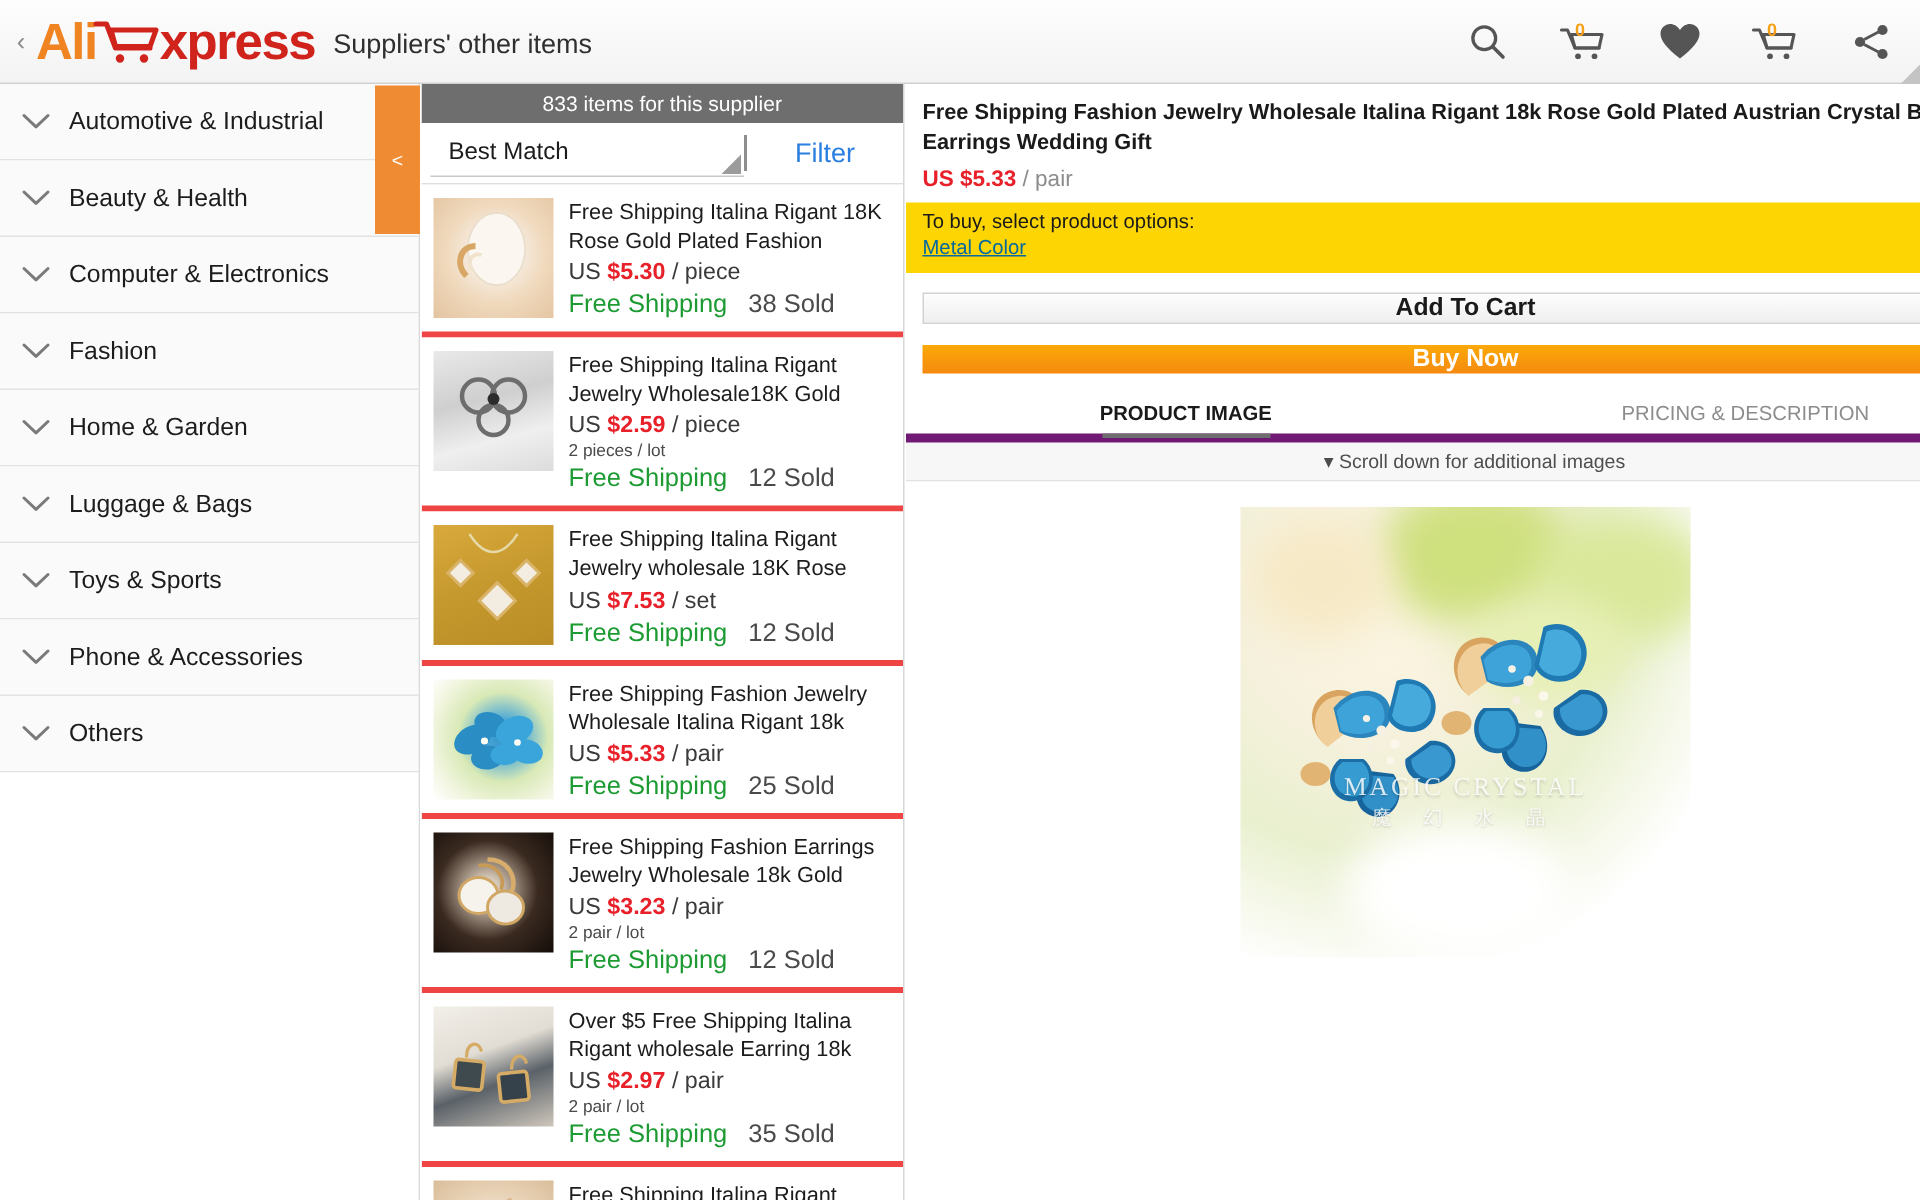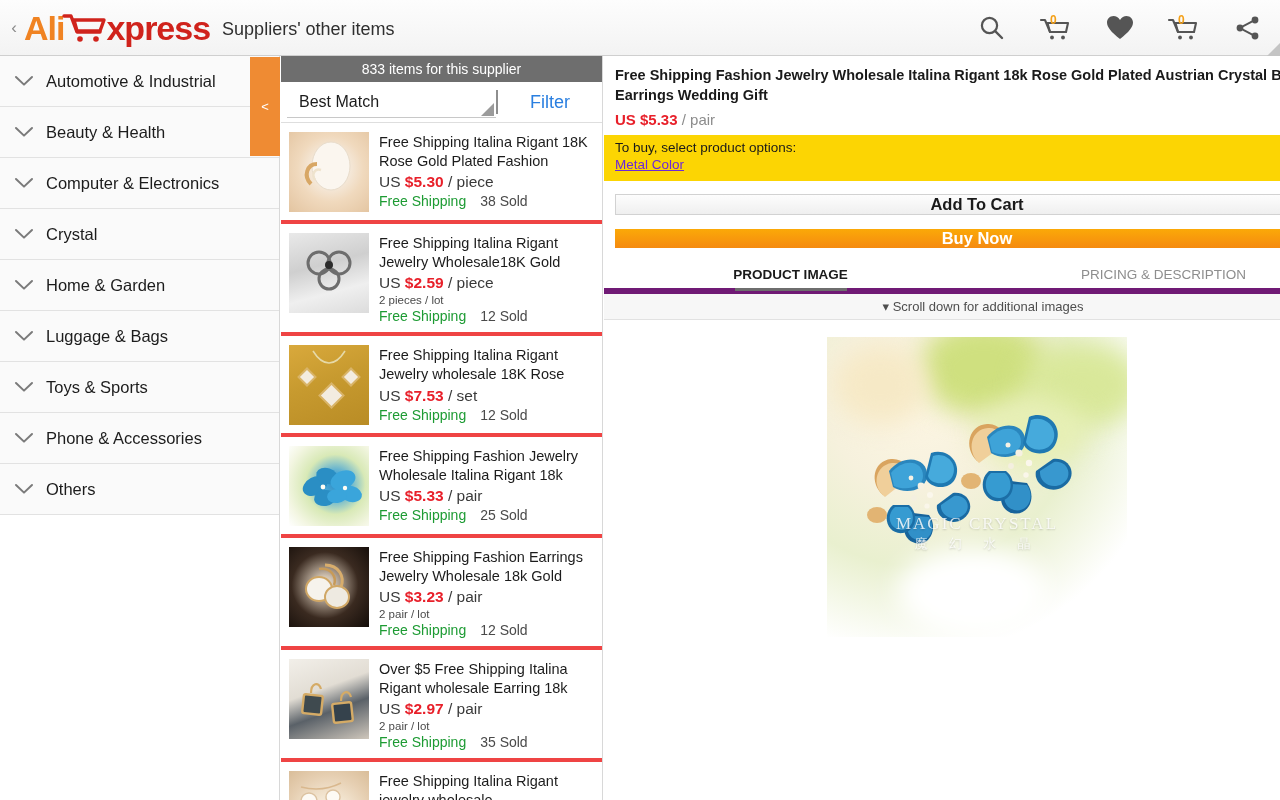--- a/index.html
+++ b/index.html
@@ -122,42 +122,42 @@
   }
   .pinfo { flex: 1; min-width: 0; padding-top: 1px; }
   .ptitle {
     font-size: 14.5px; color: #1c1c1c; line-height: 1.28;
     max-height: 38px; overflow: hidden;
   }
   .pprice { font-size: 15.5px; color: #1c1c1c; margin-top: 3px; }
   .pprice .amt { color: #e8202a; font-weight: bold; }
   .pprice .unit { color: #3a3a3a; }
   .plot { font-size: 11.5px; color: #4a4a4a; margin-top: 2px; }
-  .pmeta { margin-top: 2px; font-size: 14px; display: flex; gap: 14px; }
+  .pmeta { margin-top: 2px; font-size: 17px; display: flex; gap: 14px; }
   .pship { color: #1d9b33; }
   .psold { color: #4a4a4a; }
 
   
   .rightcol {
     position: absolute; top: 56px; left: 604px; width: 746px; height: 744px;
     background: #ffffff; overflow: hidden;
   }
   .detail-title {
     font-size: 14.5px; font-weight: bold; color: #1a1a1a;
     line-height: 1.36; padding: 10px 10px 2px 11px;
   }
   .detail-price {
     padding: 4px 11px 7px 11px; font-size: 15px;
   }
   .detail-price .amt { color: #e8202a; font-weight: bold; }
   .detail-price .unit { color: #8c8c8c; }
   .options-bar { background: #fcd503; padding: 5px 11px 8px 11px; }
   .options-label { font-size: 13.5px; color: #1a1a1a; }
   .options-link {
-    font-size: 13.5px; color: #6d28d9; text-decoration: underline;
+    font-size: 13.5px; color: #0369a1; text-decoration: underline;
     margin-top: 2px; display: inline-block; cursor: pointer;
   }
   .btnrow { display: flex; gap: 14px; padding: 13px 11px 12px 11px; flex-direction: column; }
   .btn {
     flex: 1; height: 42px; display: flex; align-items: center;
     justify-content: center; font-size: 16.5px; font-weight: bold;
     cursor: pointer;
   }
   .btn-cart {
     background: linear-gradient(to bottom, #fdfdfd, #efefef);
@@ -295,21 +295,21 @@
             </svg>
           </span>
           <span class="cat-label">Computer &amp; Electronics</span>
         </div>
         <div class="cat-item">
           <span class="cat-chev">
             <svg width="20" height="12" viewBox="0 0 20 12">
               <path d="M2 2 L10 9.6 L18 2" stroke="#7a7a7a" stroke-width="2" fill="none" stroke-linecap="round" stroke-linejoin="round"></path>
             </svg>
           </span>
-          <span class="cat-label">Crystal</span>
+          <span class="cat-label">Fashion</span>
         </div>
         <div class="cat-item">
           <span class="cat-chev">
             <svg width="20" height="12" viewBox="0 0 20 12">
               <path d="M2 2 L10 9.6 L18 2" stroke="#7a7a7a" stroke-width="2" fill="none" stroke-linecap="round" stroke-linejoin="round"></path>
             </svg>
           </span>
           <span class="cat-label">Home &amp; Garden</span>
         </div>
         <div class="cat-item">

